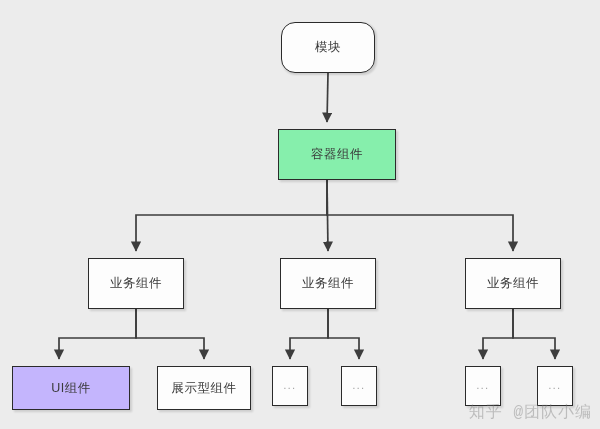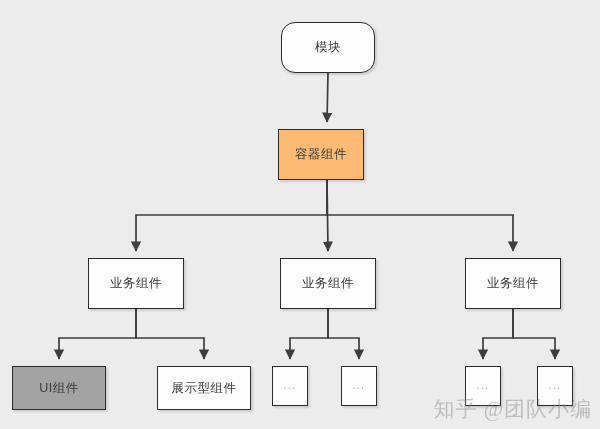--- a/index.html
+++ b/index.html
@@ -43,26 +43,26 @@
   .node.leaf-dots .node-label {
     font-size: 10px;
     color: #9a9a9a;
     letter-spacing: 1.5px;
   }
   #watermark {
     position: absolute;
     right: 8px;
     bottom: 6px;
     z-index: 5;
-    font-size: 21px;
+    font-size: 16px;
     color: rgba(125,125,125,0.42);
     letter-spacing: 1px;
     white-space: nowrap;
     pointer-events: none;
-    font-family: Liberation Serif, serif;
+    font-family: Liberation Mono, monospace;
   }
 </style>
 </head>
 <body>
 
 <div id="canvas">
 
   <svg id="edges" viewBox="0 0 600 429" xmlns="http://www.w3.org/2000/svg">
     <defs>
       <marker id="arrowhead" markerWidth="9" markerHeight="9" refX="5.6" refY="3" orient="auto" markerUnits="strokeWidth">
@@ -80,33 +80,33 @@
         <path d="M328,309 L328,338 L359,338 L359,359" fill="none" stroke="#3d3d3d" stroke-width="1.7" marker-end="url(#arrowhead)"></path>
         <path d="M513,309 L513,338 L483,338 L483,359" fill="none" stroke="#3d3d3d" stroke-width="1.7" marker-end="url(#arrowhead)"></path>
         <path d="M513,309 L513,338 L555,338 L555,359" fill="none" stroke="#3d3d3d" stroke-width="1.7" marker-end="url(#arrowhead)"></path>
       </g>
   </svg>
 
   <div id="node-layer">
       <div class="node" style="left: 281px; top: 22px; width: 94px; height: 51px; background: rgb(253, 253, 253); border-color: rgb(43, 43, 43); border-radius: 14px;">
         <span class="node-label">模块</span>
       </div>
-      <div class="node" style="left: 278px; top: 129px; width: 86px; height: 51px; background: #fdba74; border-color: rgb(43, 43, 43); font-family: Liberation Serif, serif;">
+      <div class="node" style="left: 278px; top: 129px; width: 118px; height: 51px; background: #86efac; border-color: rgb(43, 43, 43); font-family: Liberation Serif, serif;">
         <span class="node-label">容器组件</span>
       </div>
       <div class="node" style="left: 88px; top: 258px; width: 96px; height: 51px; background: rgb(253, 253, 253); border-color: rgb(43, 43, 43);">
         <span class="node-label">业务组件</span>
       </div>
       <div class="node" style="left: 280px; top: 258px; width: 96px; height: 51px; background: rgb(253, 253, 253); border-color: rgb(43, 43, 43);">
         <span class="node-label">业务组件</span>
       </div>
       <div class="node" style="left: 465px; top: 258px; width: 96px; height: 51px; background: rgb(253, 253, 253); border-color: rgb(43, 43, 43);">
         <span class="node-label">业务组件</span>
       </div>
-      <div class="node" style="left: 12px; top: 366px; width: 94px; height: 44px; background: #a3a3a3; border-color: rgb(43, 43, 43);">
+      <div class="node" style="left: 12px; top: 366px; width: 118px; height: 44px; background: #c4b5fd; border-color: rgb(43, 43, 43);">
         <span class="node-label">UI组件</span>
       </div>
       <div class="node" style="left: 157px; top: 366px; width: 94px; height: 44px; background: rgb(253, 253, 253); border-color: rgb(43, 43, 43);">
         <span class="node-label">展示型组件</span>
       </div>
       <div class="node leaf-dots" style="left: 272px; top: 366px; width: 36px; height: 40px; background: rgb(253, 253, 253); border-color: rgb(43, 43, 43);">
         <span class="node-label">...</span>
       </div>
       <div class="node leaf-dots" style="left: 341px; top: 366px; width: 36px; height: 40px; background: rgb(253, 253, 253); border-color: rgb(43, 43, 43);">
         <span class="node-label">...</span>

